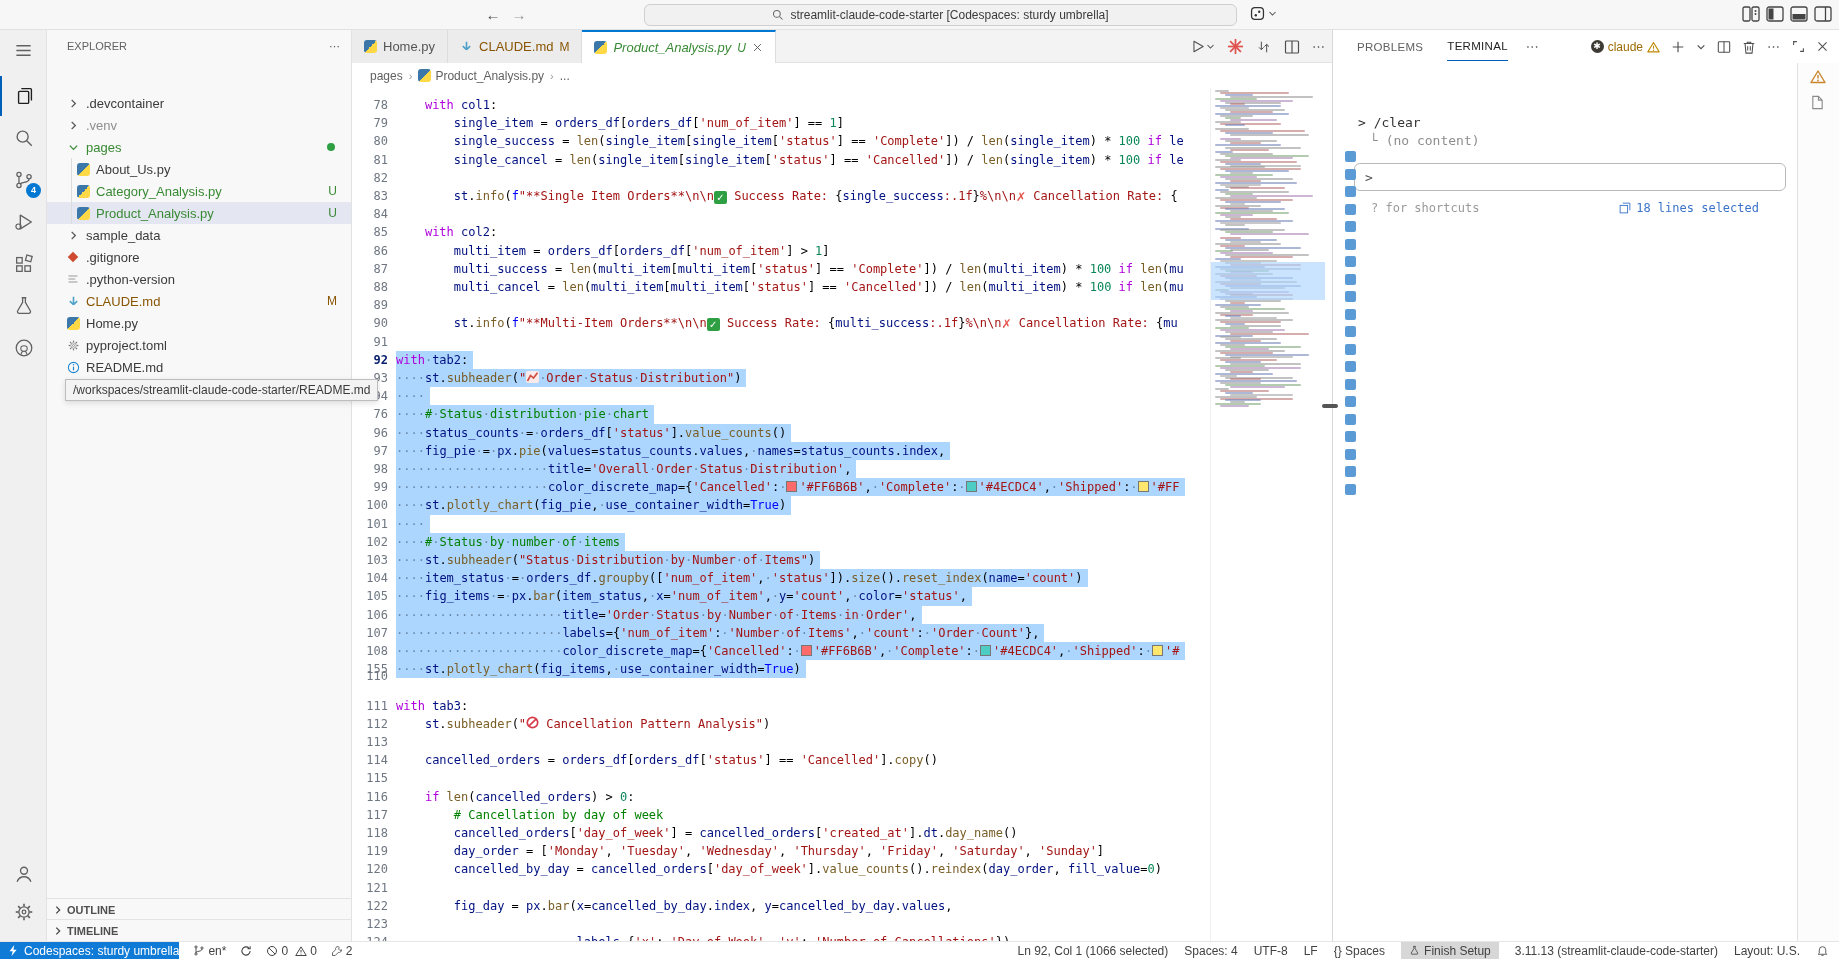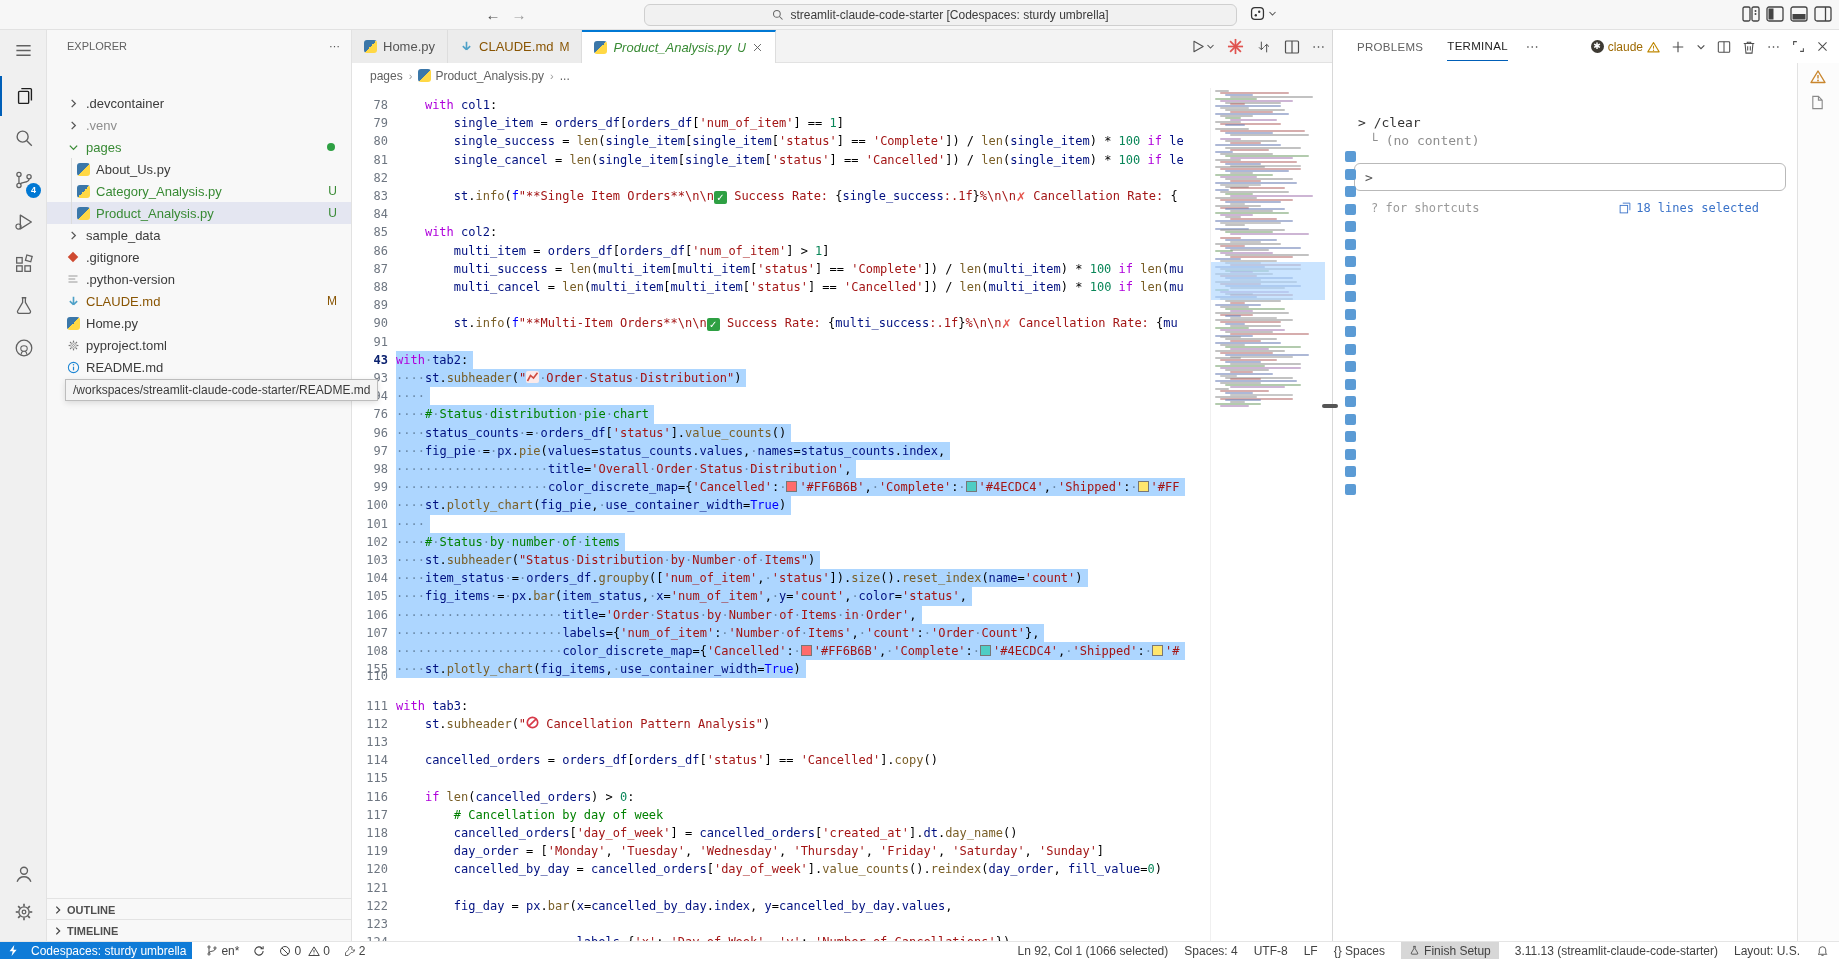--- a/index.html
+++ b/index.html
@@ -86,21 +86,21 @@
  background:#fff;display:flex;align-items:center;padding-left:10px;color:#555}
 #term-hint{position:absolute;left:38px;top:138px;color:#9a9a9a;font-size:12px}
 #term-selinfo{position:absolute;right:80px;top:138px;color:#3b73c9;font-size:12px;display:flex;gap:5px;align-items:center}
 .tdec{position:absolute;left:12px;width:11px;height:11px;border-radius:2px;background:#5b9bd5}
 
 #rightstrip{left:1797px;top:63px;width:42px;height:878px;background:#fcfcfc;border-left:1px solid #e2e2e2}
 .stripico{position:absolute;left:12px}
 
 #statusbar{left:0;top:941px;width:1839px;height:18px;background:#fff;border-top:1px solid #e5e5e5;
  display:flex;align-items:center;font-size:12px;color:#424242}
-.sb-chip{height:18px;background:#0f7bd7;color:#fff;display:flex;align-items:center;gap:12px;padding:0 6px 0 8px}
+.sb-chip{height:18px;background:#0f7bd7;color:#fff;display:flex;align-items:center;gap:5px;padding:0 0 0 8px}
 .sb-item{display:flex;align-items:center;gap:3px;margin-left:14px;white-space:nowrap}
 .sb-right{margin-left:auto;display:flex;align-items:center}
 .sb-right .sb-item{margin-left:0;margin-right:16px}
 .sb-setup{background:#d7d7d7;height:18px;display:flex;align-items:center;gap:4px;padding:0 8px;margin-right:16px}
 </style>
 </head>
 <body>
 
 <div id="titlebar" class="abs">
   <div class="navarrow abs" style="left:483px">←</div>
@@ -470,21 +470,21 @@
       <div class="lnum " style="top:80.8px">82</div>
       <div class="lnum " style="top:99.0px">83</div>
       <div class="lnum " style="top:117.2px">84</div>
       <div class="lnum " style="top:135.4px">85</div>
       <div class="lnum " style="top:153.6px">86</div>
       <div class="lnum " style="top:171.8px">87</div>
       <div class="lnum " style="top:190.0px">88</div>
       <div class="lnum " style="top:208.2px">89</div>
       <div class="lnum " style="top:226.4px">90</div>
       <div class="lnum " style="top:244.6px">91</div>
-      <div class="lnum active" style="top:262.8px">43</div>
+      <div class="lnum active" style="top:262.8px">92</div>
       <div class="lnum " style="top:281.0px">93</div>
       <div class="lnum " style="top:299.2px">94</div>
       <div class="lnum " style="top:317.4px">76</div>
       <div class="lnum " style="top:335.6px">96</div>
       <div class="lnum " style="top:353.8px">97</div>
       <div class="lnum " style="top:372.0px">98</div>
       <div class="lnum " style="top:390.2px">99</div>
       <div class="lnum " style="top:408.4px">100</div>
       <div class="lnum " style="top:426.6px">101</div>
       <div class="lnum " style="top:444.8px">102</div>

